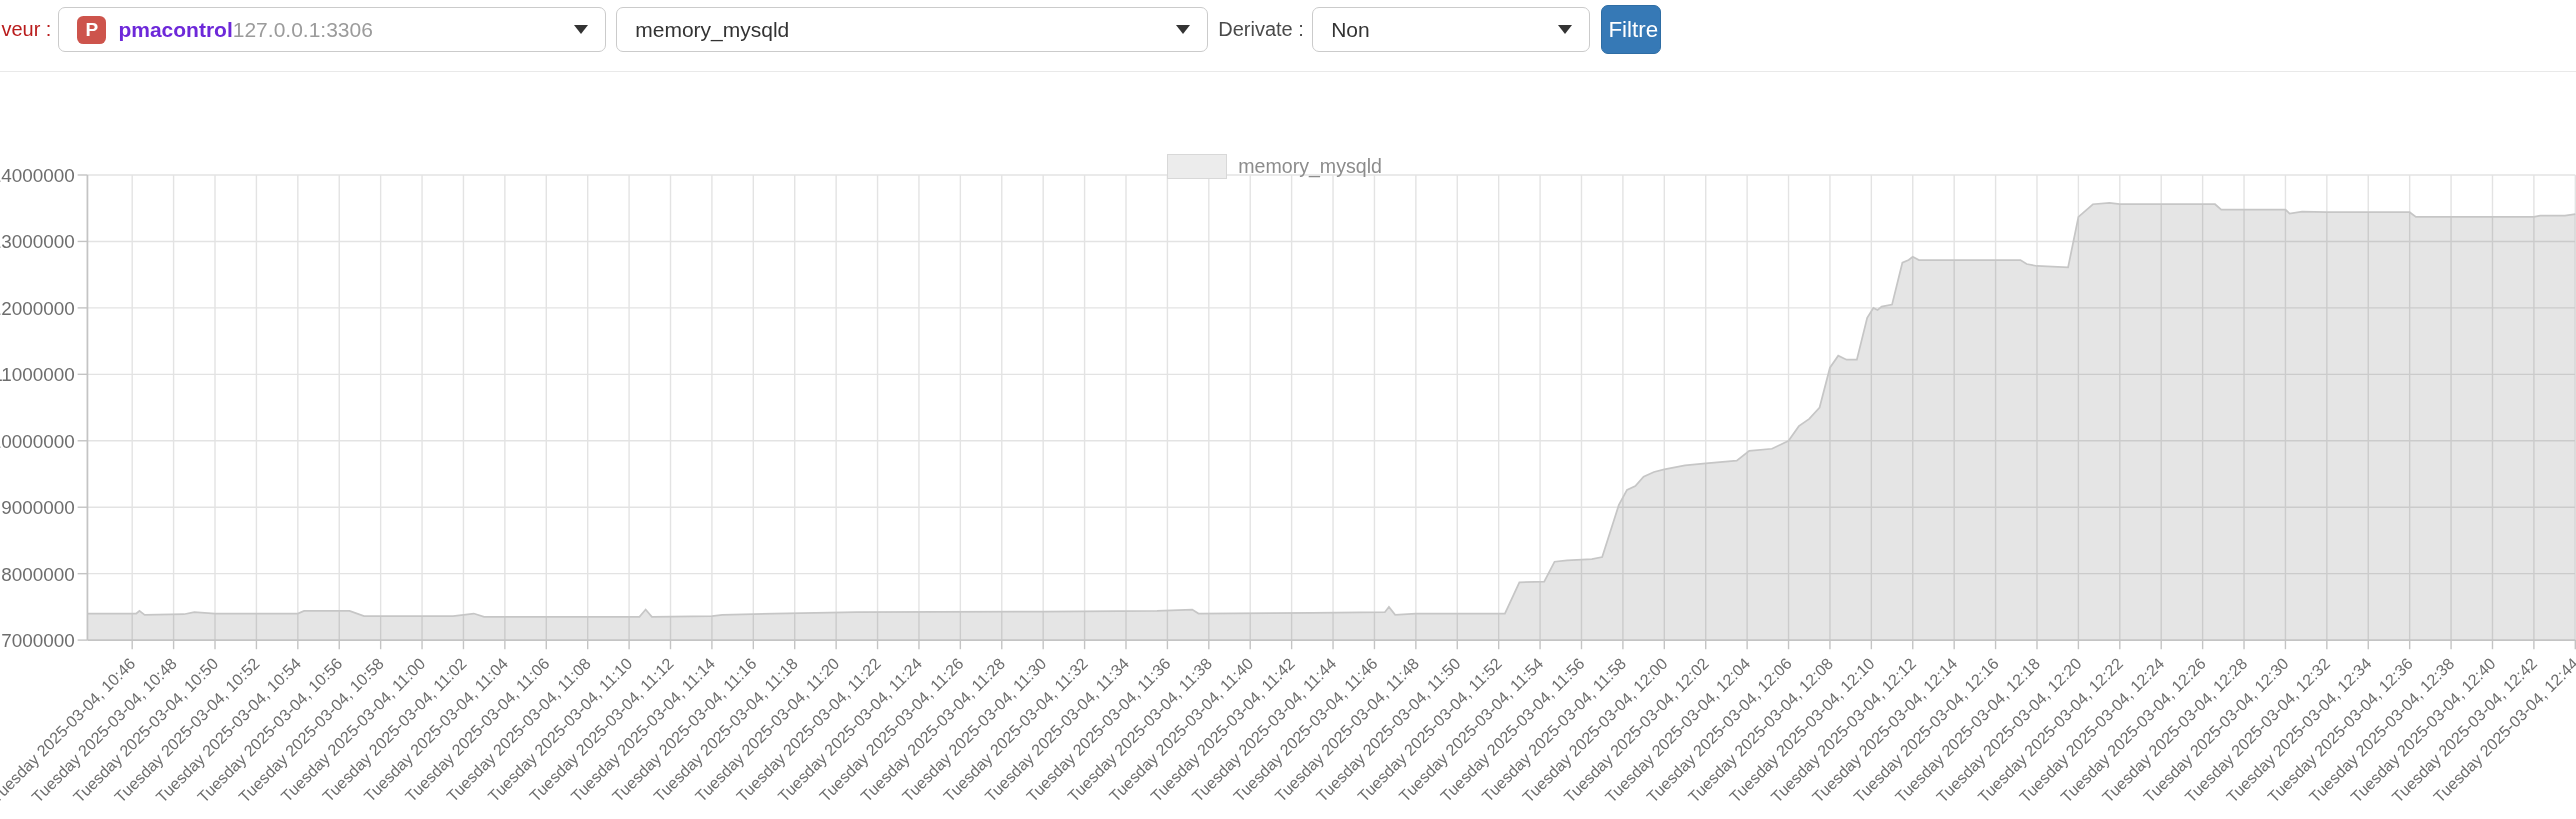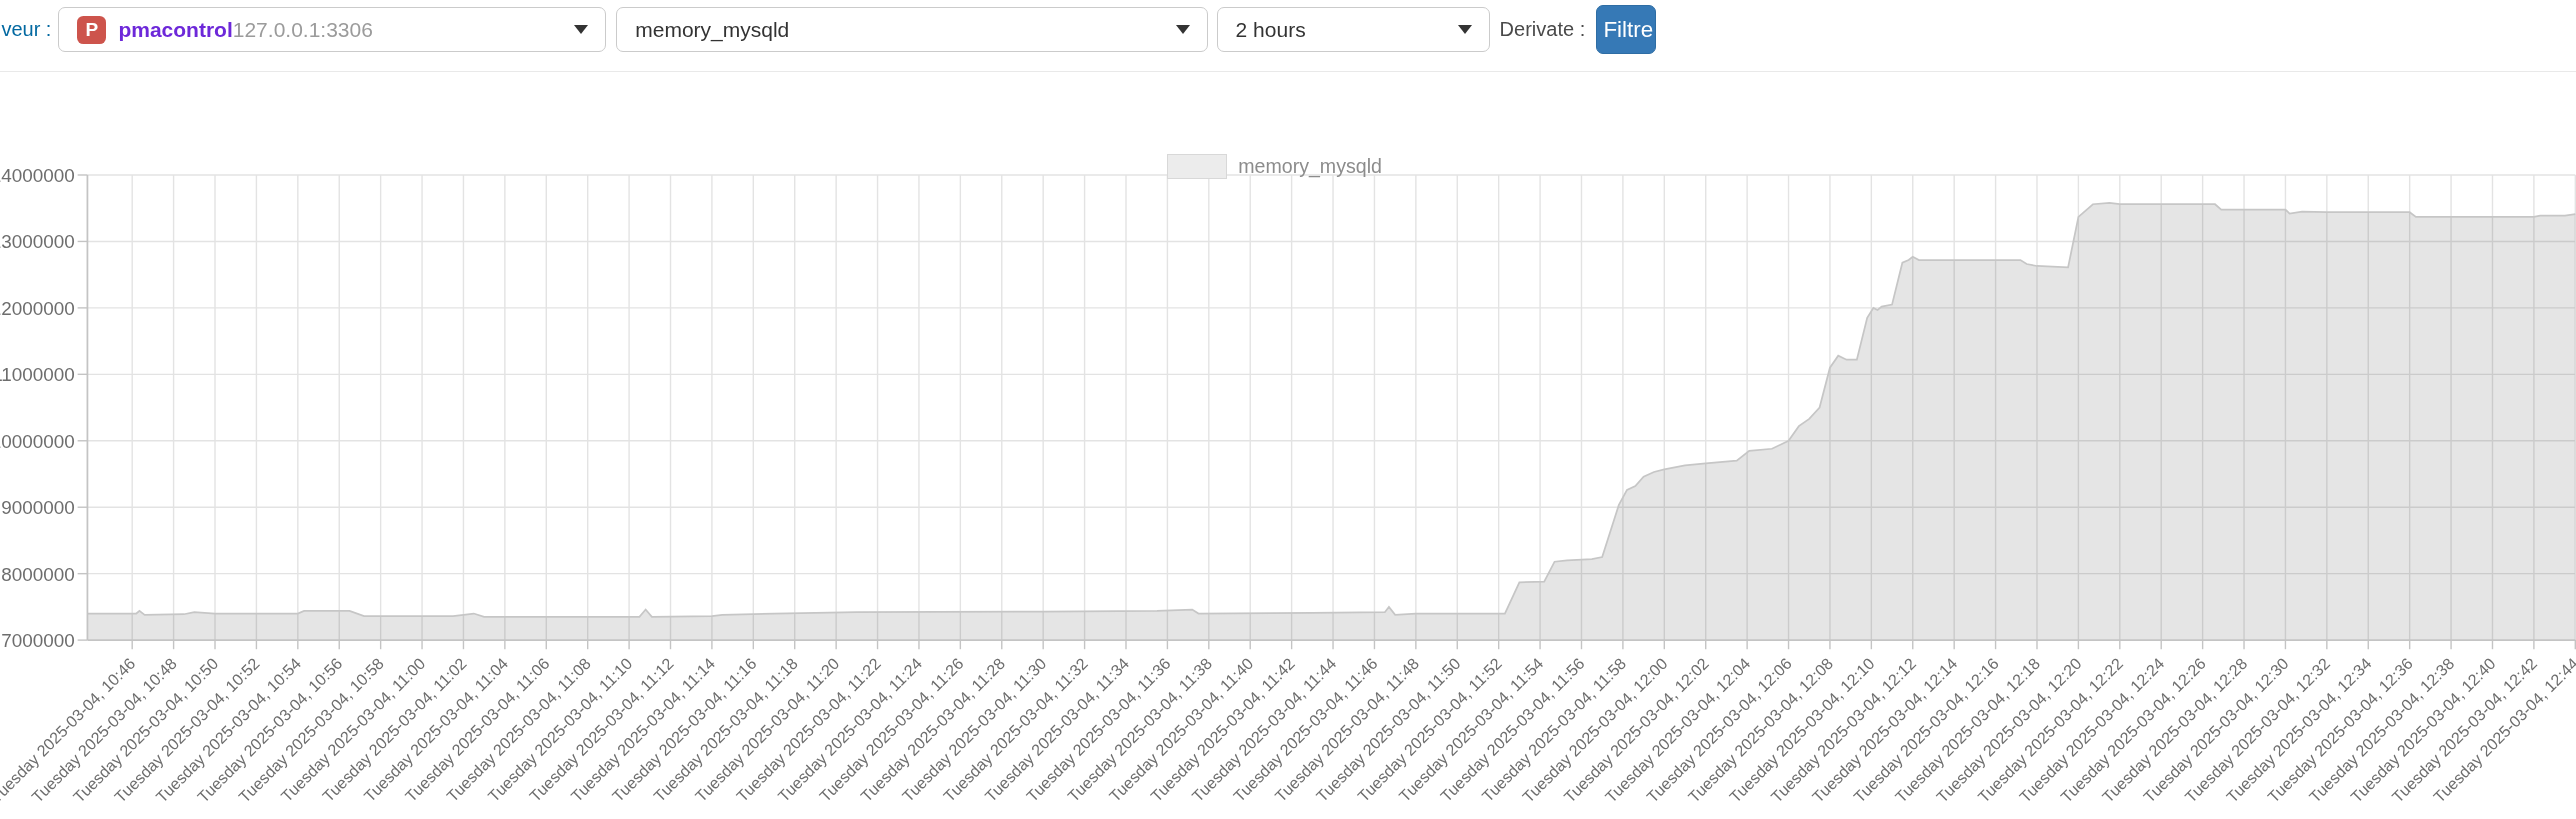--- a/index.html
+++ b/index.html
@@ -4,21 +4,21 @@
 <style>
   html,body{margin:0;padding:0;background:#fff;}
   #app{position:relative;width:2576px;height:820px;background:#ffffff;overflow:hidden;
        font-family:"Liberation Sans",sans-serif;}
 
   
   .toolbar{position:absolute;top:0;left:0;width:2576px;height:59px;
            display:flex;align-items:center;background:#fff;}
   .toolbar-divider{position:absolute;top:71px;left:0;width:2576px;height:0;
            border-top:1.4px solid #e9e9e9;}
-  .srv-label{margin-left:1.4px;font-size:20px;color:#0369a1;white-space:nowrap;}
+  .srv-label{margin-left:1.4px;font-size:20px;color:#b91c1c;white-space:nowrap;}
   .selectbox{position:relative;height:45px;background:#fff;border:1.4px solid #cbcbcb;
              border-radius:7px;display:flex;align-items:center;
              padding-left:18px;box-sizing:border-box;font-size:21px;color:#333;
              cursor:pointer;}
   .selectbox .caret{position:absolute;right:17px;top:50%;margin-top:-4.2px;width:0;height:0;
              border-left:7.7px solid transparent;border-right:7.7px solid transparent;
              border-top:9.8px solid #333;}
   .sel-server{width:548px;margin-left:7px;}
   .sel-metric{width:592px;margin-left:9.8px;}
   .sel-range{width:273px;margin-left:8.4px;}
@@ -57,27 +57,27 @@
       <span class="srv-name">pmacontrol</span>
       <span class="srv-addr">127.0.0.1:3306</span>
       <span class="caret"></span>
     </div>
 
     <div class="selectbox sel-metric">
       <span>memory_mysqld</span>
       <span class="caret"></span>
     </div>
 
-    <div class="selectbox sel-range">
-      <span>2 hours</span>
+
+    <span class="derivate-label">Derivate :</span>
+
+    <div class="selectbox sel-derivate">
+      <span>Non</span>
       <span class="caret"></span>
     </div>
-
-    <span class="derivate-label">Derivate :</span>
-
 
     <button class="btn-filter">Filtre</button>
   </div>
   <div class="toolbar-divider"></div>
 
   <svg id="chart-svg" width="2576" height="820" viewBox="0 0 3683 1172">
       <line x1="111" x2="125" y1="915" y2="915" stroke="#c4c4c4" stroke-width="2"></line>
       <text x="107" y="925" text-anchor="end" class="ylab">7000000</text>
       <line x1="125" x2="3682" y1="820" y2="820" stroke="#e3e3e3" stroke-width="2"></line>
       <line x1="111" x2="125" y1="820" y2="820" stroke="#c4c4c4" stroke-width="2"></line>

